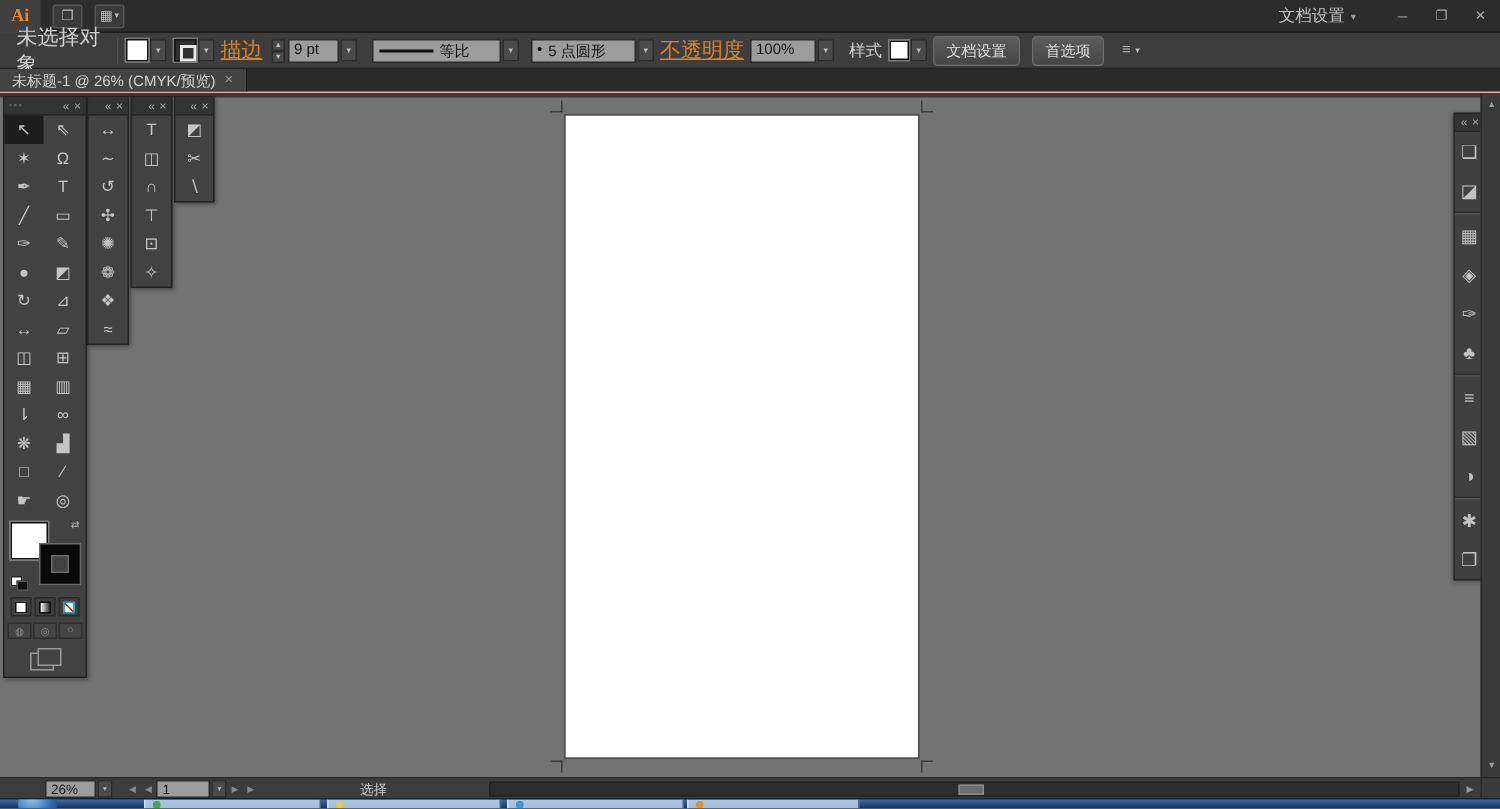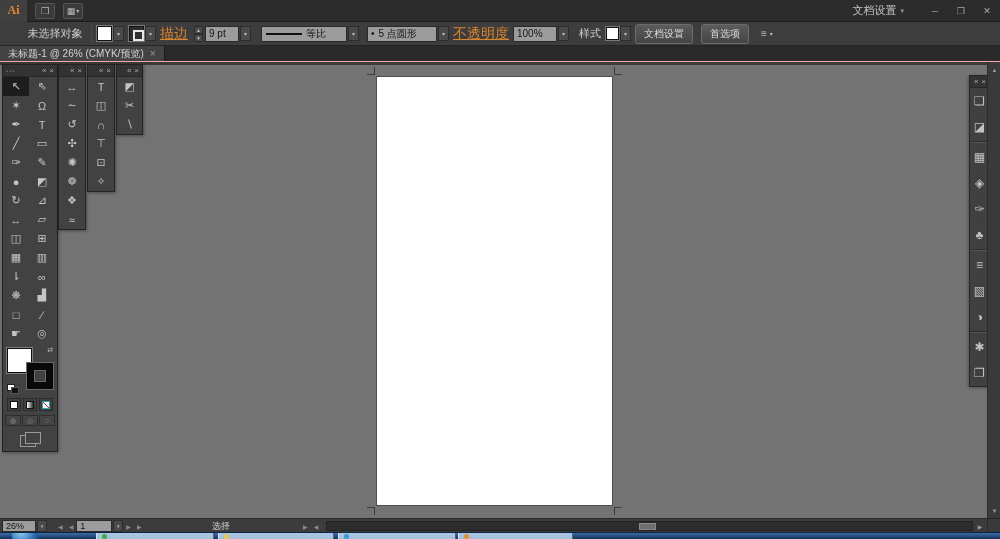--- a/index.html
+++ b/index.html
@@ -15,21 +15,21 @@
   .menu-item { padding:0 9px; height:22px; line-height:22px; color:#c4c4c4; cursor:default; }
   .mini-btn { width:20px; height:16px; margin-left:8px; background:#3a3a3a; border:1px solid #555; border-radius:2px; display:flex; align-items:center; justify-content:center; font-size:9px; color:#bbb; }
   .mini-btn .caret { font-size:6px; margin-left:1px; }
   .right-cluster { margin-left:auto; display:flex; align-items:center; height:22px; }
   .workspace-btn { font-size:11px; color:#c4c4c4; padding:0 8px; display:flex; align-items:center; gap:4px; }
   .workspace-btn .caret { font-size:7px; color:#999; }
   .win-ctrls { display:flex; height:22px; margin-left:10px; }
   .win-btn { width:26px; height:22px; display:flex; align-items:center; justify-content:center; font-size:9px; color:#aaa; }
   
   .controlbar { height:24px; background:#3d3d3d; border-bottom:1px solid #242424; display:flex; align-items:center; font-size:11px; color:#cfcfcf; }
-  .cb-status { margin-left:24px; width:62px; font-size:11px;text-align:center; }
+  .cb-status { margin-left:11px; width:62px; font-size:14px; }
   .vsep { width:1px; height:18px; background:#2c2c2c; border-right:1px solid #4c4c4c; margin:0 5px; }
   .swatch { width:15px; height:15px; background:#fff; border:1px solid #111; box-shadow:0 0 0 1px #787878; }
   .swatch.stroke-sw { background:#2f2f2f; position:relative; }
   .swatch.stroke-sw::after { content:""; position:absolute; left:3px; top:3px; width:7px; height:7px; border:2px solid #e8e8e8; }
   .dd-caret { width:11px; height:15px; display:flex; align-items:center; justify-content:center; font-size:6px; color:#bbb; background:#4a4a4a; border:1px solid #2c2c2c; margin-left:1px; }
   .orange-link { color:#d9842b; text-decoration:underline; margin:0 4px; font-size:14px; }
   .stepper { display:flex; flex-direction:column; margin:0 2px; }
   .stepper span { width:9px; height:8px; font-size:5px; color:#bbb; background:#4a4a4a; border:1px solid #2c2c2c; display:flex; align-items:center; justify-content:center; }
   .field { height:16px; background:#9c9c9c; border:1px solid #2a2a2a; color:#141414; font-size:10px; display:flex; align-items:center; padding:0 3px; }
   .profile-box { width:86px; height:16px; background:#9c9c9c; border:1px solid #2a2a2a; color:#141414; font-size:10px; display:flex; align-items:center; gap:4px; padding:0 4px; }
@@ -83,21 +83,21 @@
   .dock { position:absolute; left:969px; top:13px; width:21px; background:#404040; border:1px solid #262626; box-shadow:-1px 1px 3px rgba(0,0,0,.3); }
   .dock-icons { display:flex; flex-direction:column; align-items:center; }
   .dock-icon { width:19px; height:26px; display:flex; align-items:center; justify-content:center; color:#c2c2c2; font-size:12px; }
   .dock-sep { width:19px; height:2px; border-top:1px solid #2c2c2c; border-bottom:1px solid #545454; margin:1px 0; }
   
   .vscroll { position:absolute; right:0; top:0; bottom:0; width:13px; background:#3a3a3a; border-left:1px solid #2b2b2b; }
   .vs-arrow { position:absolute; left:0; width:13px; height:13px; display:flex; align-items:center; justify-content:center; font-size:6px; color:#999; }
   .vs-up { top:1px; } .vs-down { bottom:1px; }
   
   .statusbar { position:relative; height:14px; background:#3c3c3c; border-top:1px solid #2a2a2a; font-size:9px; color:#ccc; }
-  .sb-abs { position:absolute; top:1px; height:12px; display:flex; align-items:center; }
+  .sb-abs { position:absolute; top:1px; height:12px; display:flex; align-items:center;margin-left:28px; }
   .sb-field { height:12px; background:#9c9c9c; border:1px solid #2a2a2a; color:#141414; font-size:9px; display:flex; align-items:center; padding:0 3px; }
   .sb-caret { width:10px; height:12px; background:#4a4a4a; border:1px solid #2c2c2c; display:flex; align-items:center; justify-content:center; font-size:5px; color:#bbb; margin-left:1px; }
   .nav-arrow { font-size:6px; color:#8a8a8a; padding:0 3px; }
   .hs-track { position:absolute; left:326px; right:27px; top:2px; height:10px; background:#2d2d2d; border:1px solid #222; }
   .hs-thumb { position:absolute; left:312px; top:1px; width:17px; height:7px; background:#6e6e6e; border:1px solid #8a8a8a; }
   .hs-right { position:absolute; right:14px; top:1px; width:12px; height:12px; display:flex; align-items:center; justify-content:center; font-size:6px; color:#999; }
   .sb-corner { position:absolute; right:0; top:0; bottom:0; width:13px; background:#3a3a3a; border-left:1px solid #2b2b2b; }
   
   .taskbar { position:relative; height:7px; background:linear-gradient(#3a6ea5,#16325c); overflow:hidden; border-top:1px solid #0d2344; }
   .orb { position:absolute; left:12px; top:-10px; width:26px; height:26px; border-radius:50%; background:radial-gradient(circle at 35% 30%, #9fd4f5, #2a6fb5 55%, #0d2b55); }

